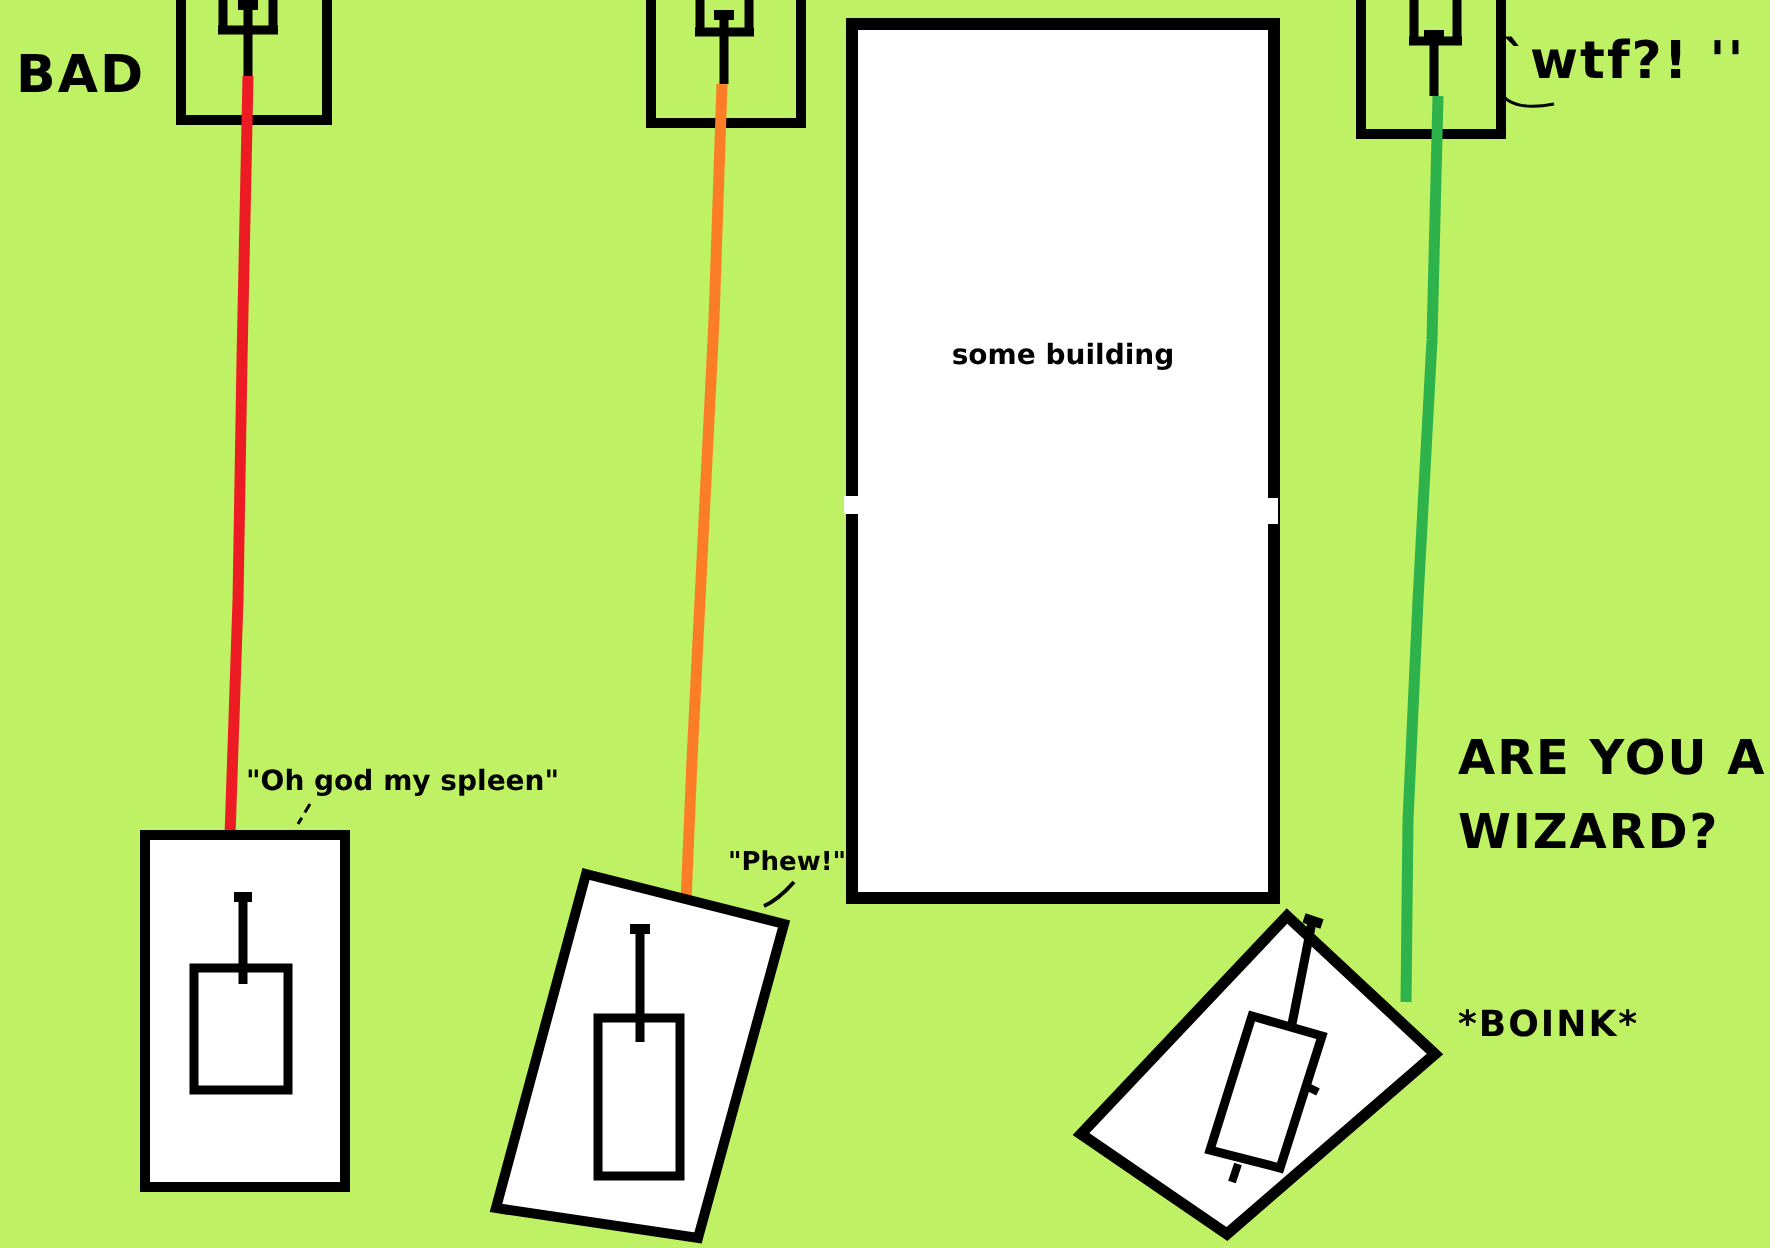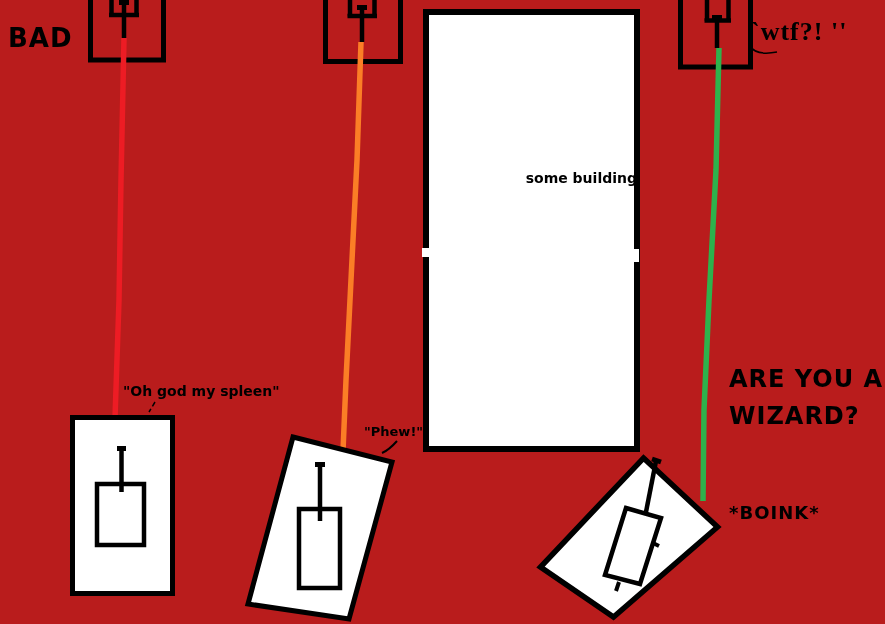--- a/index.html
+++ b/index.html
@@ -1,39 +1,39 @@
 <!DOCTYPE html>
 <html><head>
 <meta charset="utf-8">
 <style>
   html, body { margin: 0; padding: 0; background: #ffffff; }
   #canvas {
     position: relative;
     width: 885px;
     height: 624px;
-    background: #b91c1c;
+    background: #bef264;
     overflow: hidden;
     font-family: "DejaVu Sans", sans-serif;
   }
   #art { position: absolute; left: 0; top: 0; display: block; }
   .txt {
     position: absolute;
     color: #000;
     font-weight: bold;
     white-space: nowrap;
     line-height: 1.15;
   }
   .t-big   { font-size: 26px; letter-spacing: 1px; }
   .t-med   { font-size: 24px; letter-spacing: 1px; }
   .t-small { font-size: 14px; }
   .t-tiny  { font-size: 13px; }
   #bad-label   { left: 8px;   top: 24px;  }
   #good-label  { left: 236px; top: 12px;  }
-  #wtf-label   { left: 751px; top: 17px; font-family: Liberation Serif, serif;  }
-  #building-label { left: 426px; top: 170px; width: 211px; text-align: right; }
+  #wtf-label   { left: 751px; top: 17px;  }
+  #building-label { left: 426px; top: 170px; width: 211px; text-align: center; }
   #spleen-label { left: 123px; top: 383px; }
   #phew-label   { left: 364px; top: 425px; }
   #wizard-line1 { left: 729px; top: 366px; }
   #wizard-line2 { left: 729px; top: 403px; }
   #boink-label  { left: 729px; top: 503px; font-size: 18px; letter-spacing: 1px; }
 </style>
 </head>
 <body>
 
 <div id="canvas">

